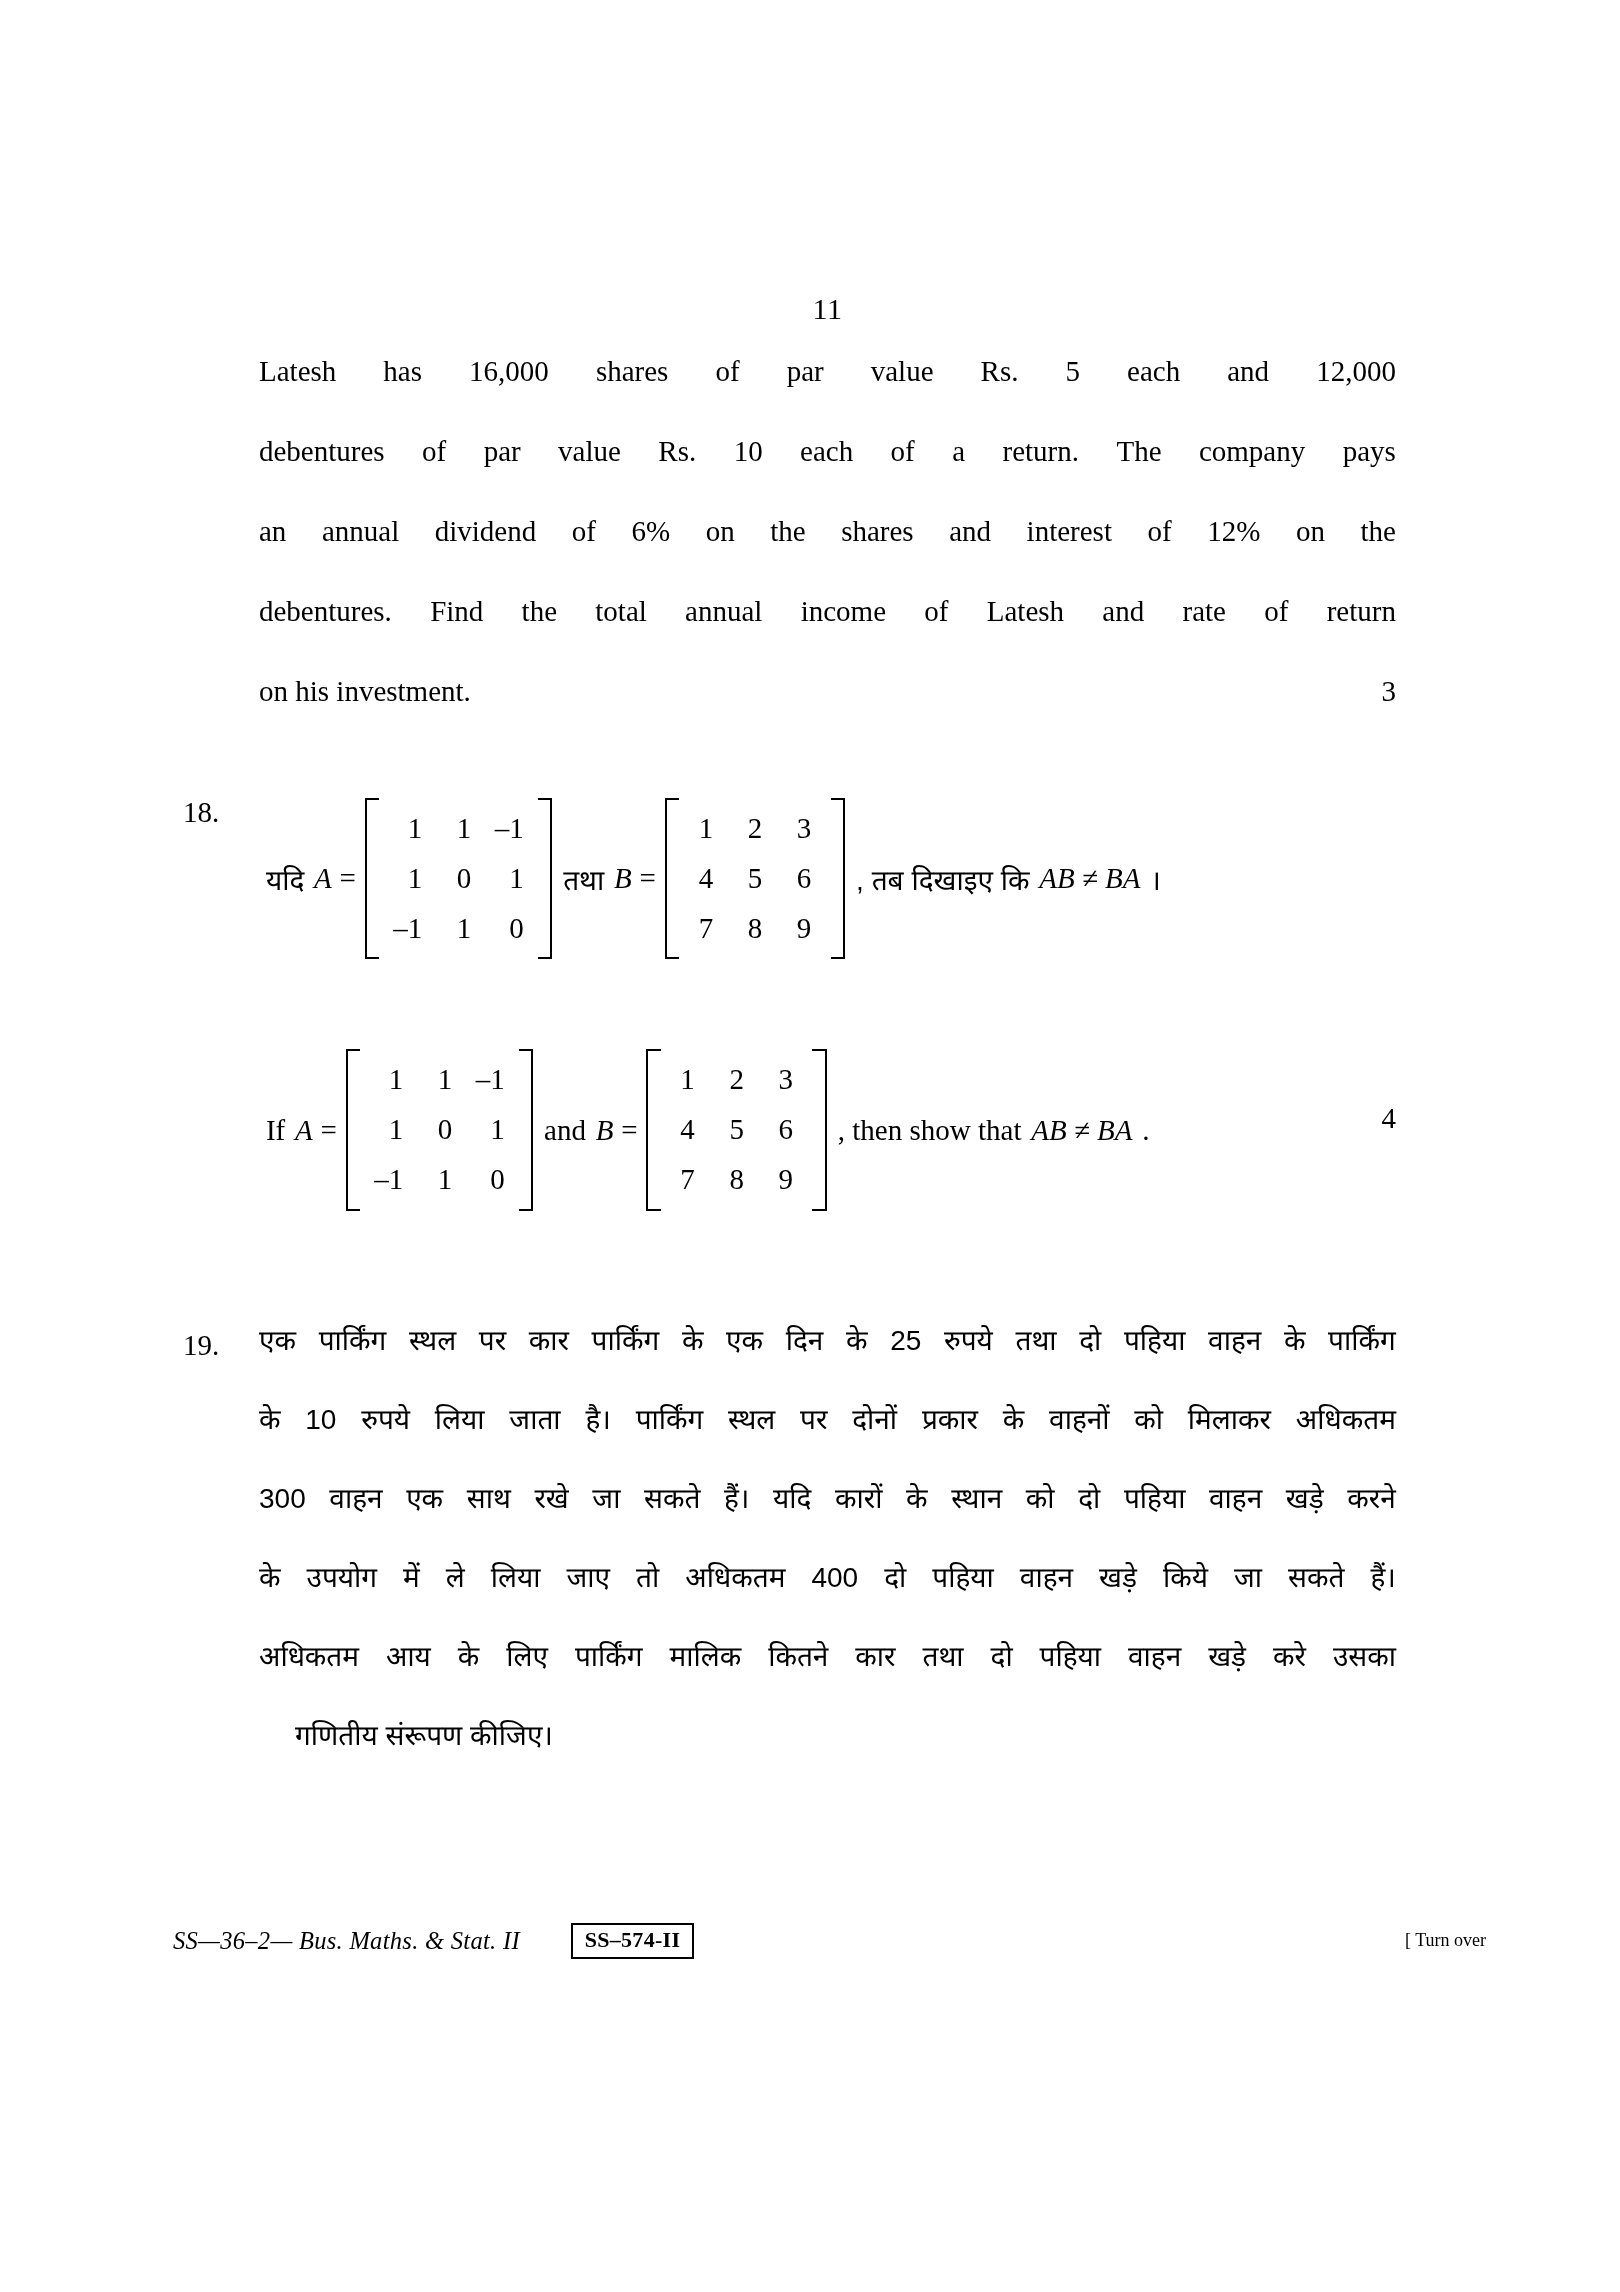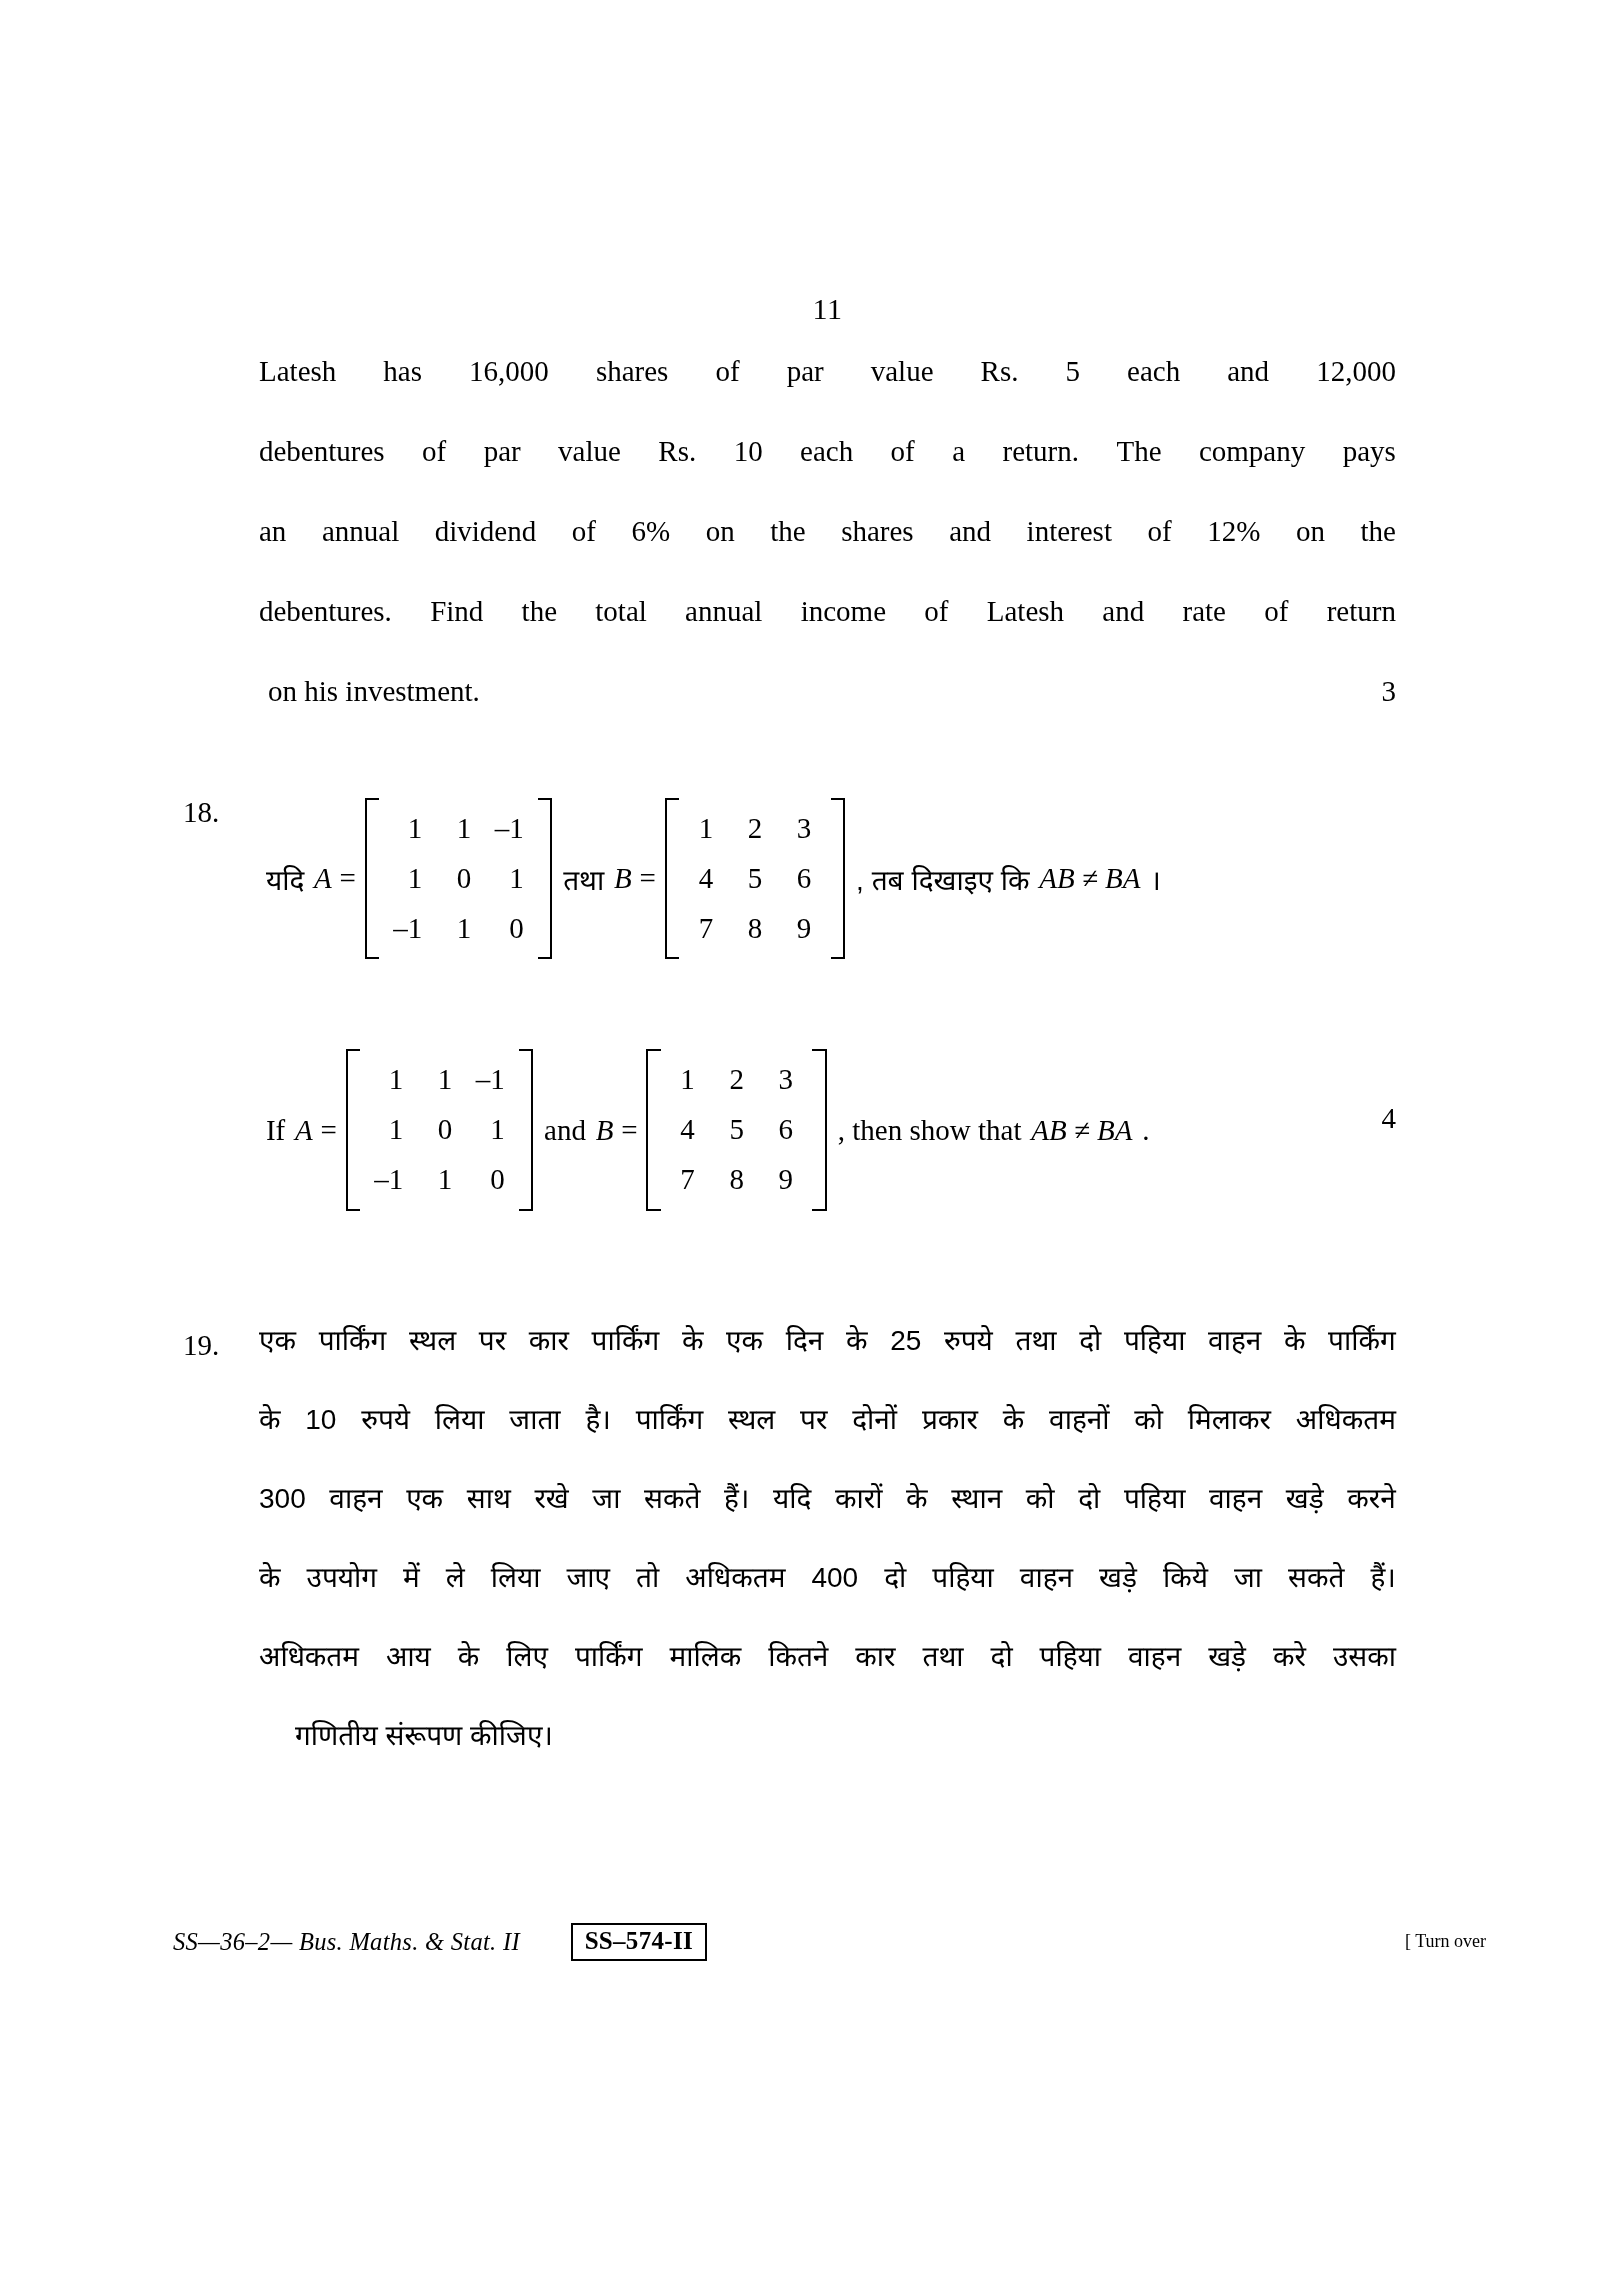--- a/index.html
+++ b/index.html
@@ -42,21 +42,20 @@
   .para-line {
     display: flex;
     justify-content: space-between;
     font-size: 29px;
     line-height: 1;
     margin-bottom: 49px;
     white-space: nowrap;
   }
   .para-line.last {
     justify-content: flex-start;
-    margin-left: 9px;
   }
   .para-line > span { display: inline-block; }
 
   .marks {
     position: absolute;
     right: 0;
     font-size: 29px;
   }
 
   
@@ -153,21 +152,21 @@
   }
   .footer-code {
     font-style: italic;
     letter-spacing: 0.3px;
   }
   .footer-box {
     margin-left: 51px;
     border: 2.9px solid #000;
     padding: 2px 11.8px 3.9px 11.8px;
     font-weight: bold;
-    font-size: 25px;
+    font-size: 22px;
     letter-spacing: 0.3px;
   }
   .footer-turn {
     margin-left: auto;
     font-size: 18px;
   }
 </style>
 </head>
 <body>
 

